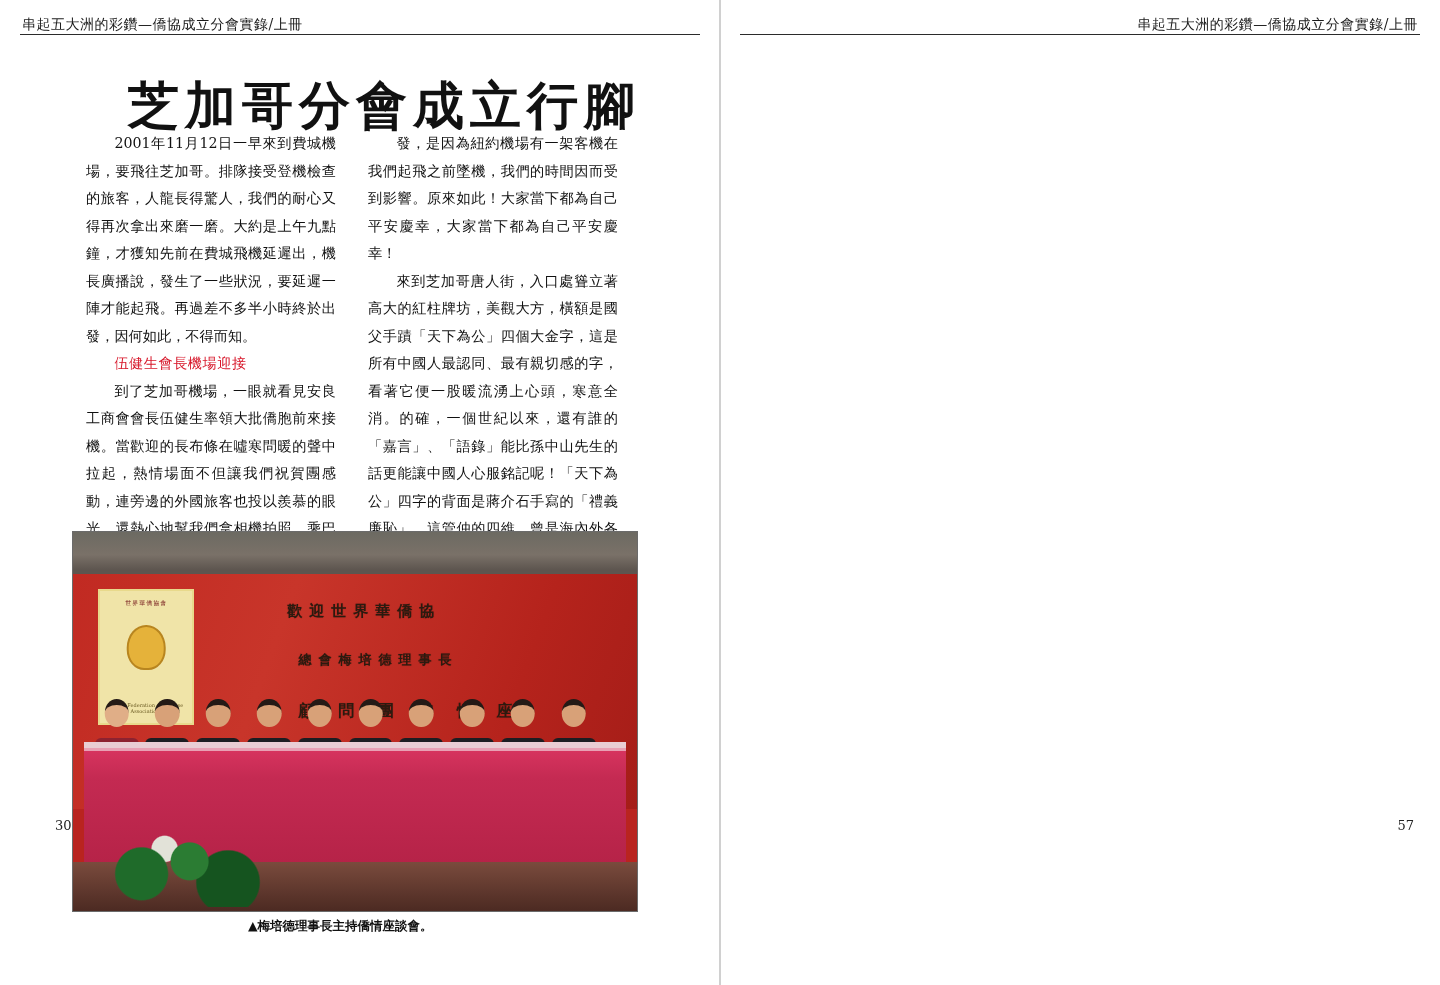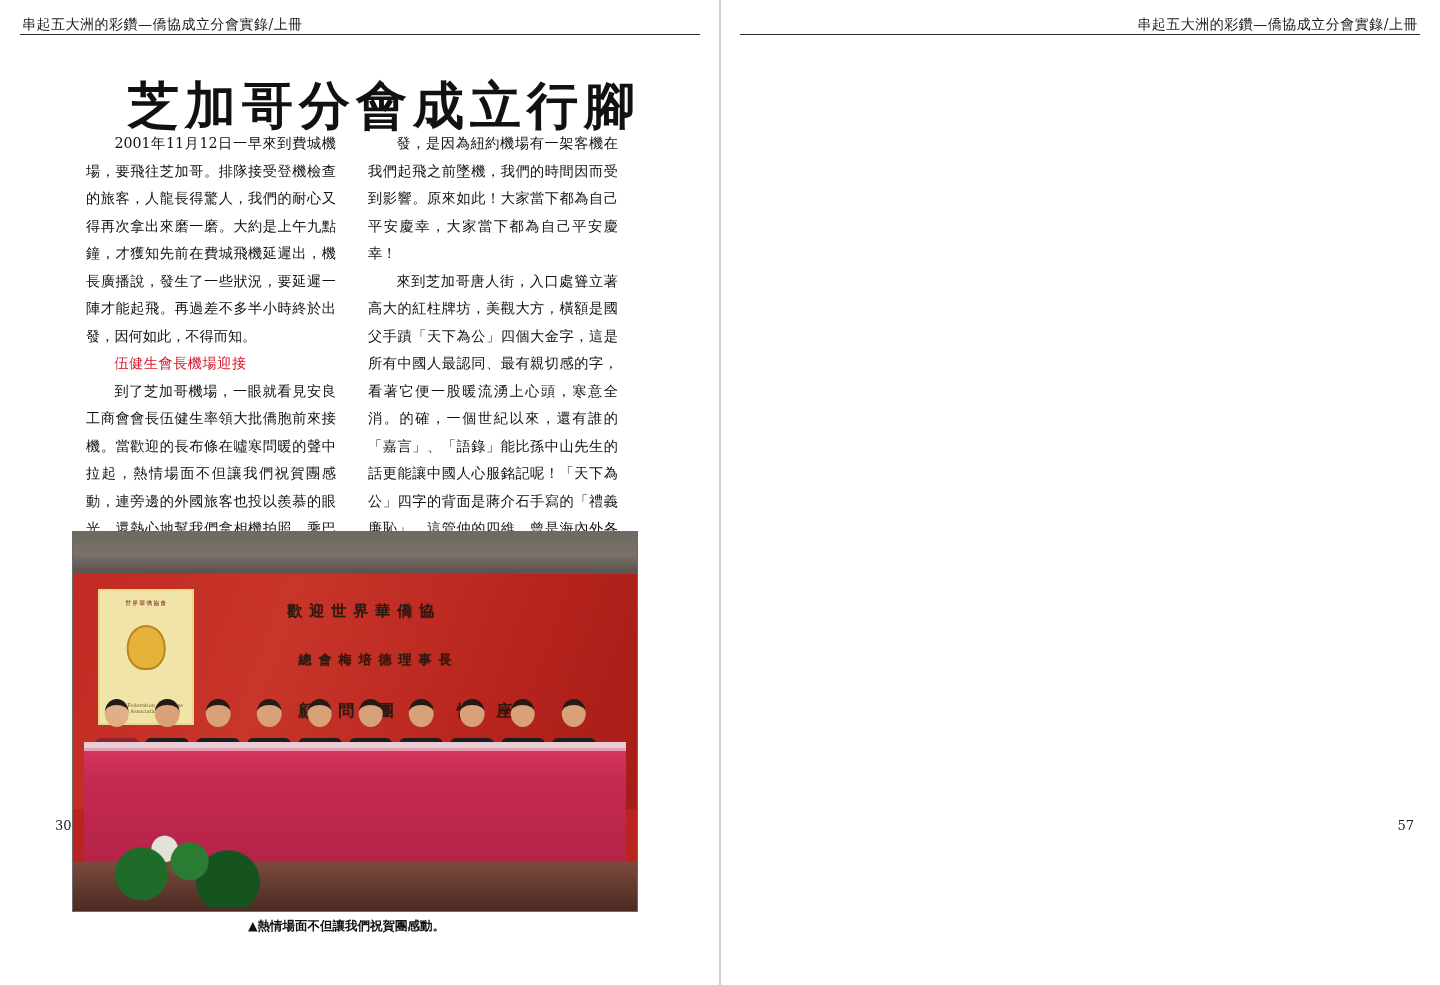--- a/index.html
+++ b/index.html
@@ -254,21 +254,21 @@
         <div class="p1-shirt"></div>
       </div>
 
       <div class="p1-tabletop"></div>
       <div class="p1-table"></div>
       <div class="p1-floor"></div>
       <div class="p1-flowers"></div>
     </div>
 
     <div class="caption cap1">
-      <span>▲熱情場面不但讓我們祝賀團感動。</span>
+      <span>▲梅培德理事長主持僑情座談會。</span>
     </div>
 
     <div class="folio folio-left">30</div>
   </div>
 
   <div class="gutter"></div>
 
   <div class="leaf leaf-right">
 
     <div class="runhead runhead-right">串起五大洲的彩鑽—僑協成立分會實錄/上冊</div>

